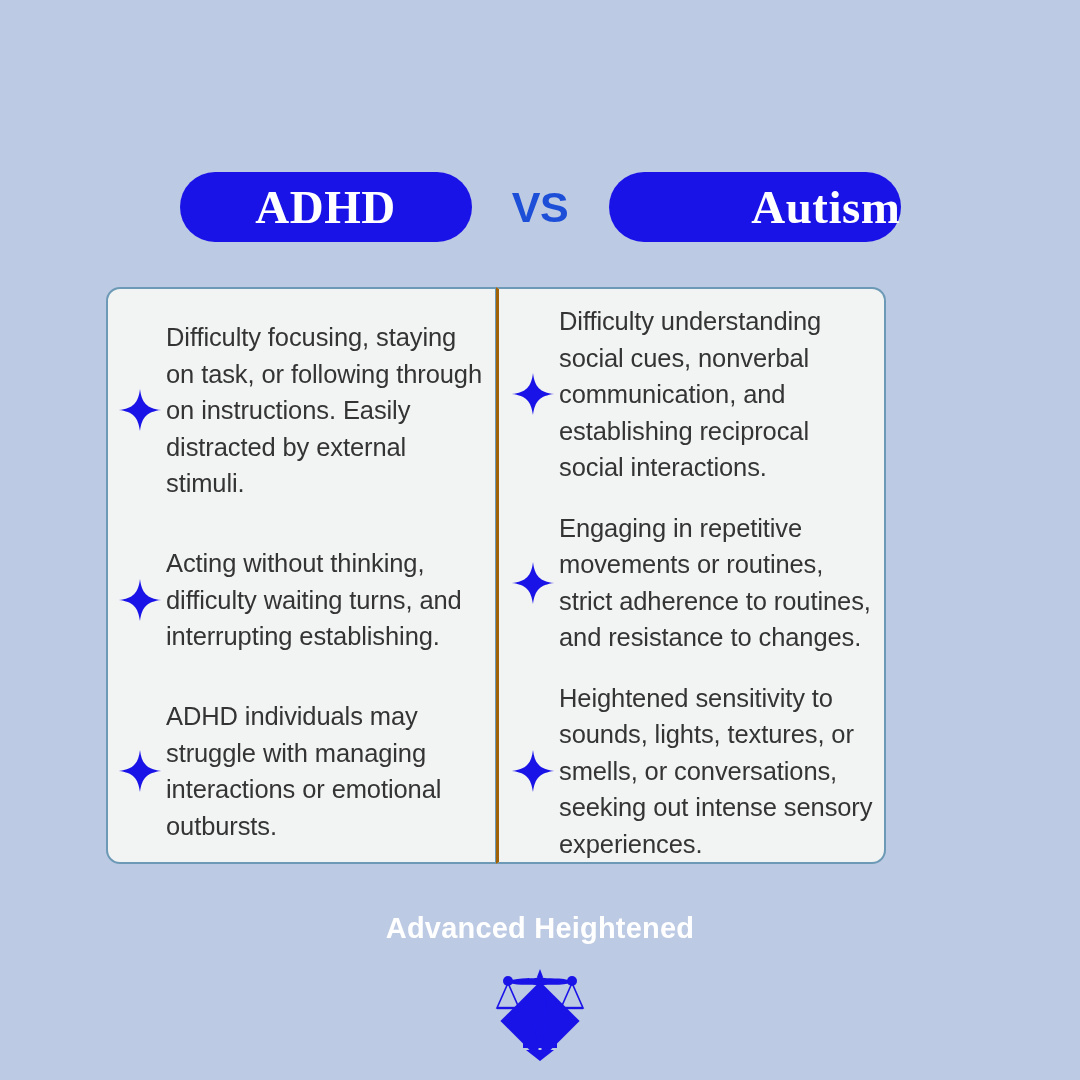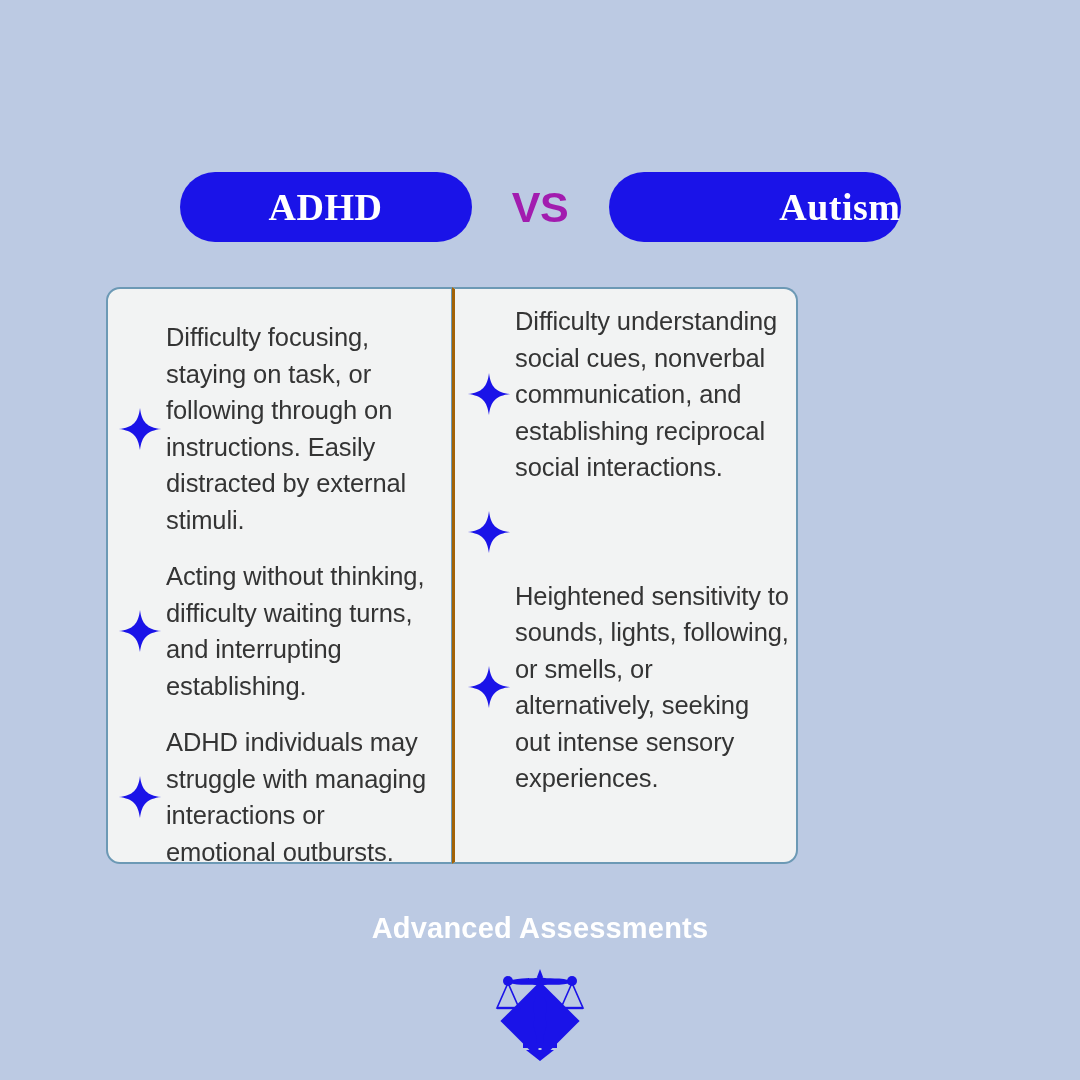--- a/index.html
+++ b/index.html
@@ -31,43 +31,43 @@
   .pill {
     background:#1a13e8;
     border-radius:999px;
     height:70px;
     display:flex;
     align-items:center;
     justify-content:center;
     color:#ffffff;
     font-family:"Liberation Serif", serif;
     font-weight:bold;
-    font-size:38px;
+    font-size:47px;
     letter-spacing:0.5px;
   }
 
   .pill-left  { width:292px; }
   .pill-right { width:292px;justify-content:flex-end; }
 
   .vs-label {
     width:137px;
     text-align:center;
-    color:#a21caf;
+    color:#1d4ed8;
     font-family:"Liberation Sans", sans-serif;
     font-weight:bold;
     font-size:43px;
     letter-spacing:-0.5px;
   }
 
   
   .cards {
     position:absolute;
     left:106px;
     top:287px;
-    width:692px;
+    width:780px;
     height:577px;
     display:flex;
   }
 
   .card {
     background:#f2f3f3;
     border:2px solid #6c99b5;
     width:432px;
     height:577px;
     padding:18px 14px 18px 14px;
@@ -201,36 +201,37 @@
       </span>
       <span class="bullet-text">Difficulty understanding social cues, nonverbal communication, and establishing reciprocal social interactions.</span>
     </div>
 
     <div class="bullet-row">
       <span class="star">
         <svg viewBox="0 0 100 100" width="44" height="44" aria-hidden="true">
           <path d="M50 2 C54 34 66 46 98 50 C66 54 54 66 50 98 C46 66 34 54 2 50 C34 46 46 34 50 2 Z" fill="#1a13e8"></path>
         </svg>
       </span>
-    </div>
-
-    <div class="bullet-row">
-      <span class="star">
-        <svg viewBox="0 0 100 100" width="44" height="44" aria-hidden="true">
-          <path d="M50 2 C54 34 66 46 98 50 C66 54 54 66 50 98 C46 66 34 54 2 50 C34 46 46 34 50 2 Z" fill="#1a13e8"></path>
-        </svg>
-      </span>
-      <span class="bullet-text">Heightened sensitivity to sounds, lights, following, or smells, or alternatively, seeking out intense sensory experiences.</span>
+      <span class="bullet-text">Engaging in repetitive movements or routines, strict adherence to routines, and resistance to changes.</span>
+    </div>
+
+    <div class="bullet-row">
+      <span class="star">
+        <svg viewBox="0 0 100 100" width="44" height="44" aria-hidden="true">
+          <path d="M50 2 C54 34 66 46 98 50 C66 54 54 66 50 98 C46 66 34 54 2 50 C34 46 46 34 50 2 Z" fill="#1a13e8"></path>
+        </svg>
+      </span>
+      <span class="bullet-text">Heightened sensitivity to sounds, lights, textures, or smells, or conversations, seeking out intense sensory experiences.</span>
     </div>
 
   </div>
 </div>
 
 <div class="footer">
-  <div class="brand-name">Advanced Assessments</div>
+  <div class="brand-name">Advanced Heightened</div>
 
   <div class="logo-wrap">
     <span>
       <svg width="100" height="100" viewBox="0 0 100 100" aria-hidden="true">
 
         <rect x="22" y="30" width="56" height="56" transform="rotate(45 50 58)" fill="#1a13e8"></rect>
 
         <path d="M50 28 L50 92" stroke="#bccae3" stroke-width="3" fill="none"></path>
         <path d="M46 34 C40 44 46 50 44 58 C42 66 48 70 46 80 L50 80 L50 34 Z" fill="#1a13e8"></path>
         <path d="M54 34 C60 44 54 50 56 58 C58 66 52 70 54 80 L50 80 L50 34 Z" fill="#1a13e8"></path>

